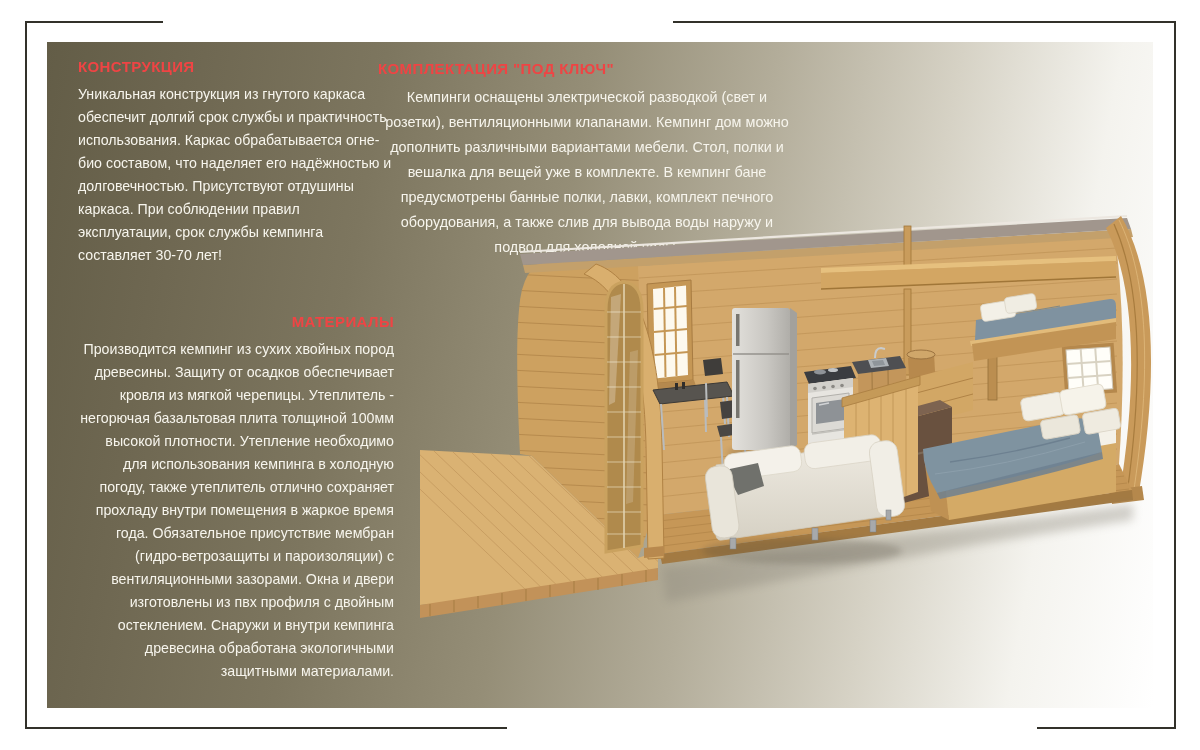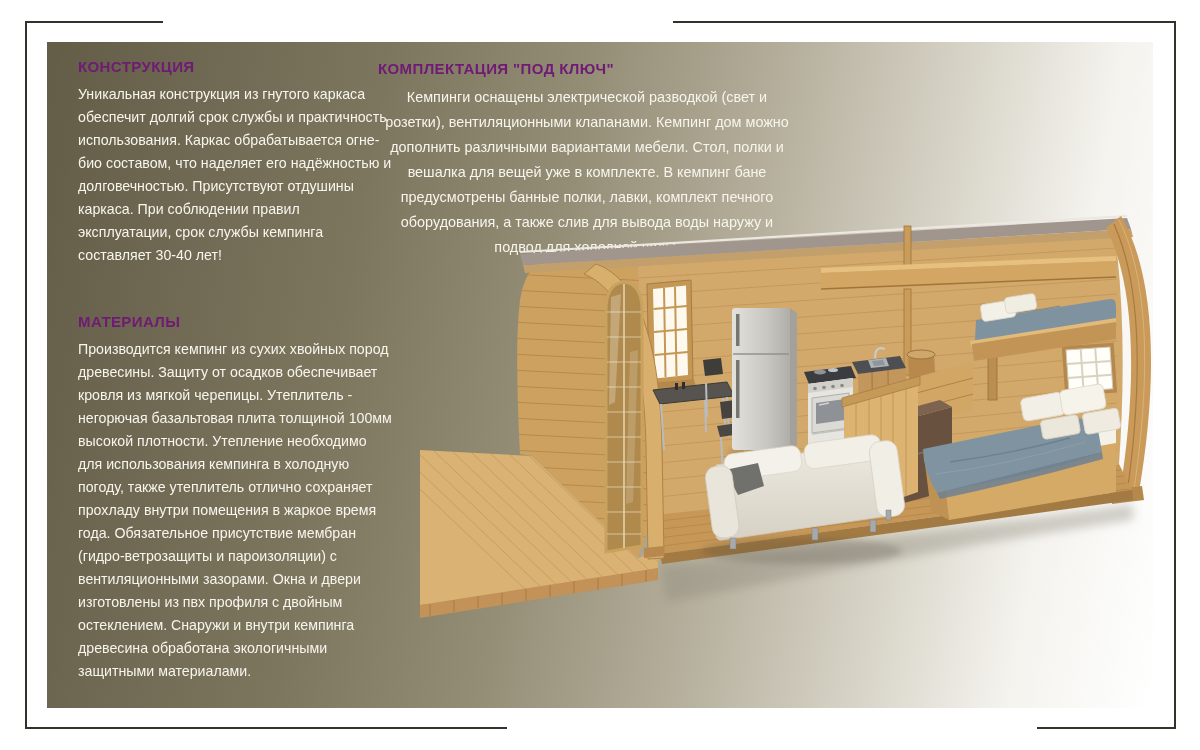--- a/index.html
+++ b/index.html
@@ -3,48 +3,48 @@
 <meta charset="utf-8">
 <style>
   html,body{margin:0;padding:0;}
   body{width:1200px;height:750px;background:#ffffff;position:relative;overflow:hidden;
        font-family:"Liberation Sans","DejaVu Sans",sans-serif;}
   .frame-seg{position:absolute;background:#32312a;}
   .panel{position:absolute;left:47px;top:42px;width:1106px;height:666px;
          background:linear-gradient(100deg,#635d47 0%,#6e6751 12%,#7d765f 28%,#958e77 45%,
                     #b3ad9a 60%,#d6d2c5 75%,#f4f3ee 88%,#ffffff 100%);}
   .txtblock{position:absolute;color:#f7f5ed;}
-  .txtblock h3{margin:0 0 8px 0;font-size:15px;font-weight:700;letter-spacing:.4px;color:#701a75;}
+  .txtblock h3{margin:0 0 8px 0;font-size:15px;font-weight:700;letter-spacing:.4px;color:#ef4444;}
   .txtblock p{margin:0;white-space:pre-line;}
   .col-left{left:78px;width:316px;}
   .col-left p{font-size:14.2px;line-height:23px;}
   .col-right{left:378px;width:418px;}
   .col-right p{font-size:14.4px;line-height:25px;text-align:center;}
   #construction{top:58px;}
-  #materials{top:313px;}
+  #materials{top:313px;text-align:right;}
   #equipment{top:60px;}
   #foundation{left:378px;top:626px;width:530px;}
   #foundation p{font-size:14.4px;line-height:25px;}
   .house{position:absolute;left:420px;top:202px;width:745px;height:430px;}
 </style>
 </head>
 <body>
 
 <div class="frame-seg" style="left:25px;top:21px;width:138px;height:2px;"></div>
 <div class="frame-seg" style="left:673px;top:21px;width:503px;height:2px;"></div>
 <div class="frame-seg" style="left:1174px;top:21px;width:2px;height:708px;"></div>
 <div class="frame-seg" style="left:1037px;top:727px;width:139px;height:2px;"></div>
 <div class="frame-seg" style="left:25px;top:727px;width:482px;height:2px;"></div>
 <div class="frame-seg" style="left:25px;top:21px;width:2px;height:708px;"></div>
 
 <div class="panel"></div>
 
 <div class="txtblock col-left" id="construction">
   <h3>КОНСТРУКЦИЯ</h3>
-  <p>Уникальная конструкция из гнутого каркаса обеспечит долгий срок службы и практичность использования. Каркас обрабатывается огне-био составом, что наделяет его надёжностью и долговечностью. Присутствуют отдушины каркаса. При соблюдении правил эксплуатации, срок службы кемпинга составляет 30-40 лет!</p>
+  <p>Уникальная конструкция из гнутого каркаса обеспечит долгий срок службы и практичность использования. Каркас обрабатывается огне-био составом, что наделяет его надёжностью и долговечностью. Присутствуют отдушины каркаса. При соблюдении правил эксплуатации, срок службы кемпинга составляет 30-70 лет!</p>
 </div>
 
 <div class="txtblock col-left" id="materials">
   <h3>МАТЕРИАЛЫ</h3>
   <p>Производится кемпинг из сухих хвойных пород древесины. Защиту от осадков обеспечивает кровля из мягкой черепицы.  Утеплитель - негорючая базальтовая плита толщиной 100мм высокой плотности. Утепление необходимо для использования кемпинга в холодную погоду, также утеплитель отлично сохраняет прохладу внутри помещения в жаркое время года. Обязательное присутствие мембран (гидро-ветрозащиты и пароизоляции) с вентиляционными зазорами. Окна и двери изготовлены из пвх профиля с двойным остеклением. Снаружи и внутри кемпинга древесина обработана экологичными  защитными материалами.</p>
 </div>
 
 <div class="txtblock col-right" id="equipment">
   <h3>КОМПЛЕКТАЦИЯ "ПОД КЛЮЧ"</h3>
   <p>Кемпинги оснащены электрической разводкой (свет и розетки), вентиляционными клапанами. Кемпинг дом можно дополнить различными вариантами мебели. Стол, полки и вешалка для вещей уже в комплекте. В кемпинг бане предусмотрены банные полки, лавки, комплект печного оборудования, а также слив для вывода воды наружу и подвод для холодной воды.</p>

